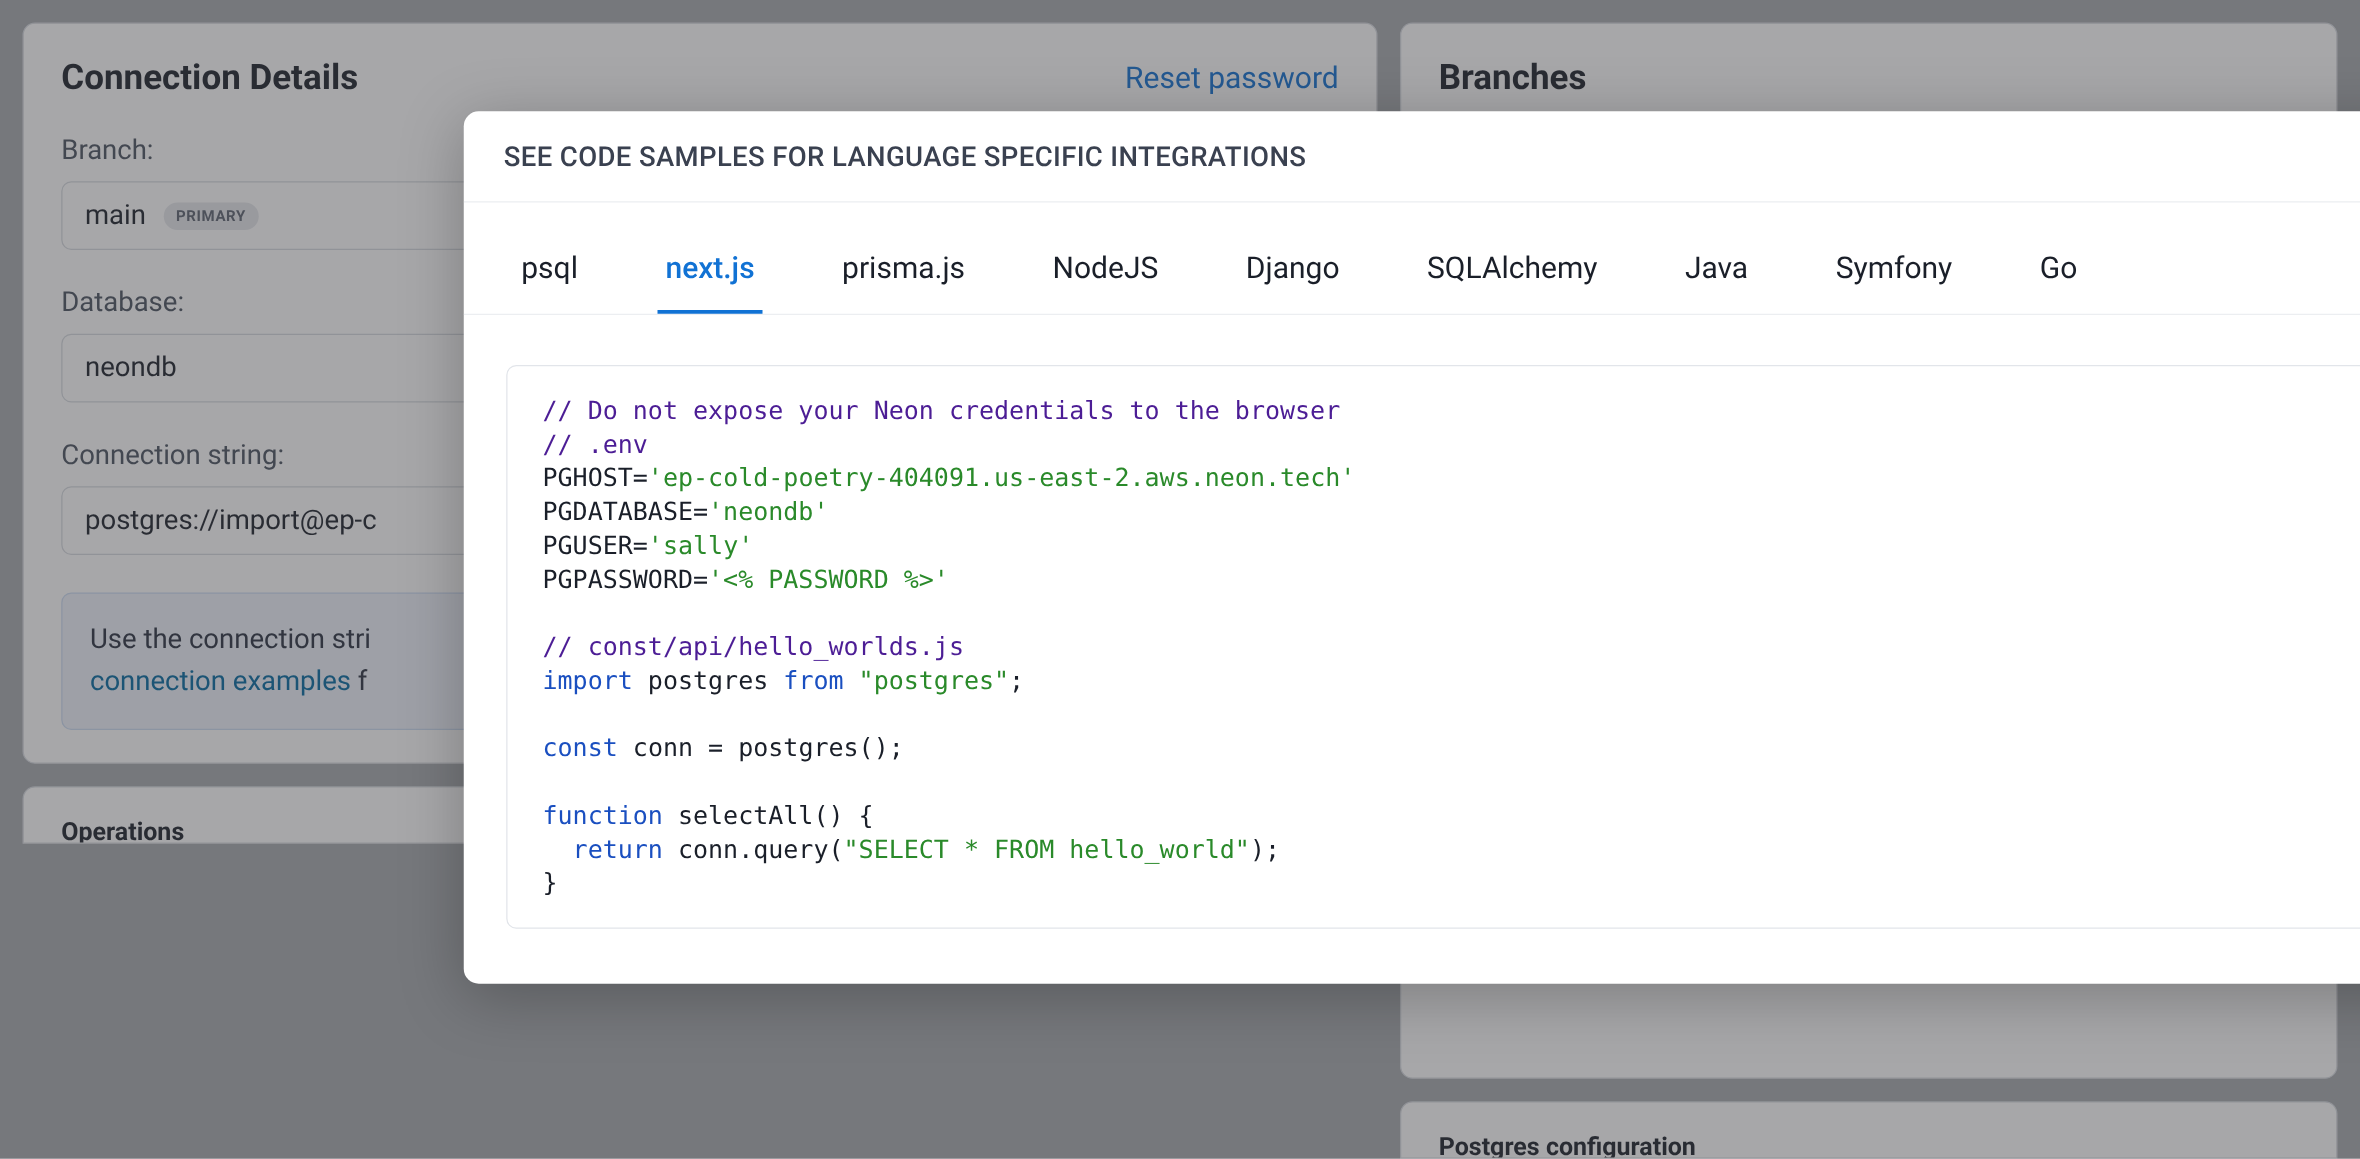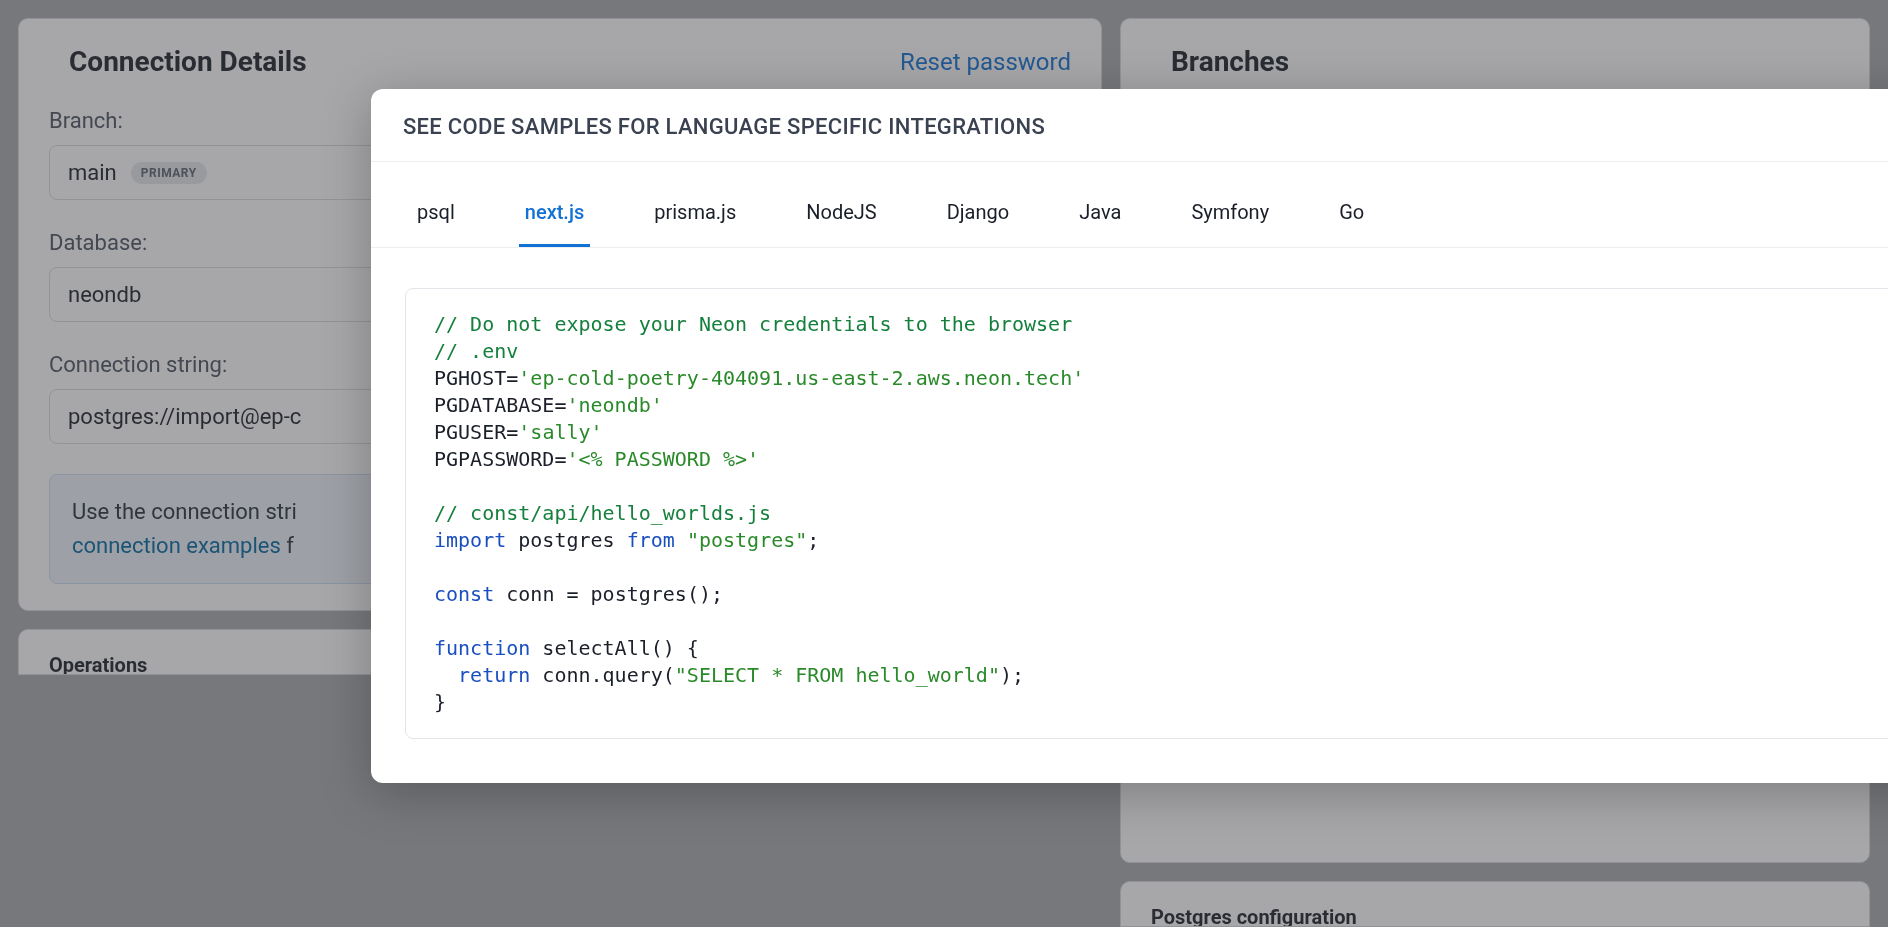--- a/index.html
+++ b/index.html
@@ -40,21 +40,20 @@
   .card-header {
     display: flex;
     justify-content: space-between;
     align-items: center;
     margin-bottom: 30px;
   }
   .card-title {
     font-size: 28px;
     font-weight: 700;
     color: #1a1f29;
-    margin-left: 20px;
   }
   .reset-link {
     font-size: 24px;
     font-weight: 400;
     color: #1172d4;
   }
 
   .field-label {
     font-size: 22px;
     color: #4a5260;
@@ -137,21 +136,21 @@
   }
 
   .tabs {
     display: flex;
     gap: 58px;
     padding: 0 40px;
     border-bottom: 1px solid #eceef1;
     margin-top: 28px;
   }
   .tab {
-    font-size: 20px;
+    font-size: 24px;
     color: #1a1f29;
     padding: 10px 6px 20px 6px;
     cursor: pointer;
     border-bottom: 3px solid transparent;
   }
   .tab.active {
     color: #1172d4;
     border-bottom-color: #1172d4;
     font-weight: 500;
   }
@@ -163,21 +162,21 @@
     padding: 22px 28px 22px 28px;
     position: relative;
   }
   pre.code {
     font-family: "SFMono-Regular", ui-monospace, Menlo, Consolas, monospace;
     font-size: 20px;
     line-height: 1.35;
     color: #1a1f29;
     white-space: pre;
   }
-  .c-comment { color: #15803d; }
+  .c-comment { color: #4c1d95; }
   .c-str { color: #2a8a2a; }
   .c-kw { color: #1a4fc0; }
 
   .copy-btn {
     position: absolute;
     right: 22px;
     bottom: 22px;
     width: 28px; height: 28px;
     color: #5c6370;
     cursor: pointer;
@@ -255,20 +254,21 @@
         </svg>
     </div>
   </div>
 
   <div class="tabs">
     <div class="tab">psql</div>
     <div class="tab active">next.js</div>
     <div class="tab">prisma.js</div>
     <div class="tab">NodeJS</div>
     <div class="tab">Django</div>
+    <div class="tab">SQLAlchemy</div>
     <div class="tab">Java</div>
     <div class="tab">Symfony</div>
     <div class="tab">Go</div>
   </div>
 
   <div class="code-wrap">
 <pre class="code"><span class="c-comment">// Do not expose your Neon credentials to the browser</span>
 <span class="c-comment">// .env</span>
 <span>PGHOST=</span><span class="c-str">'ep-cold-poetry-404091.us-east-2.aws.neon.tech'</span>
 <span>PGDATABASE=</span><span class="c-str">'neondb'</span>

